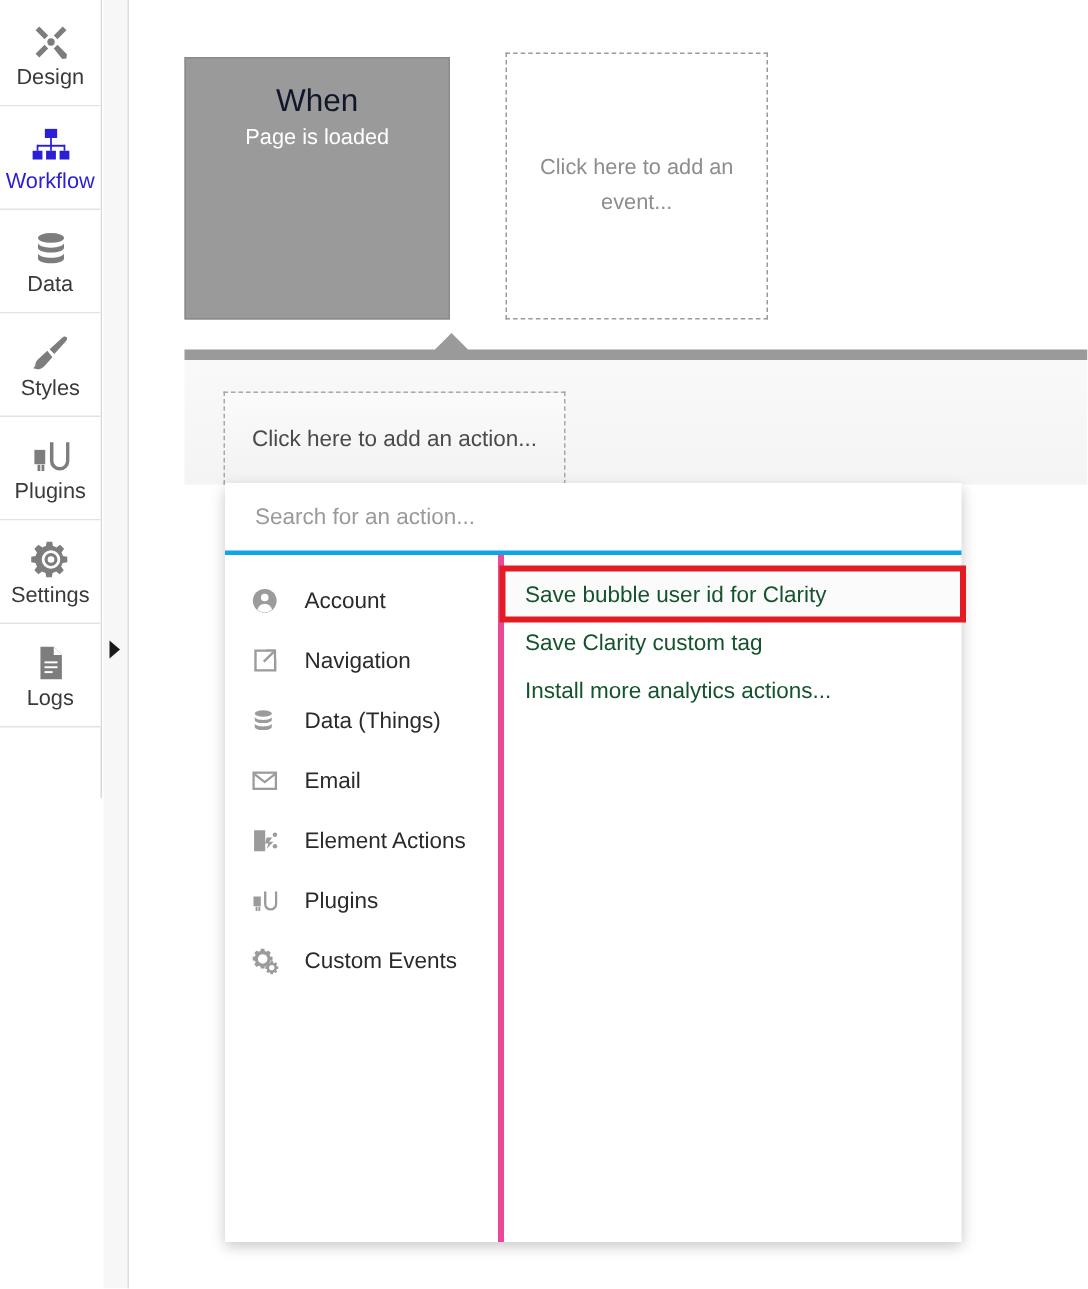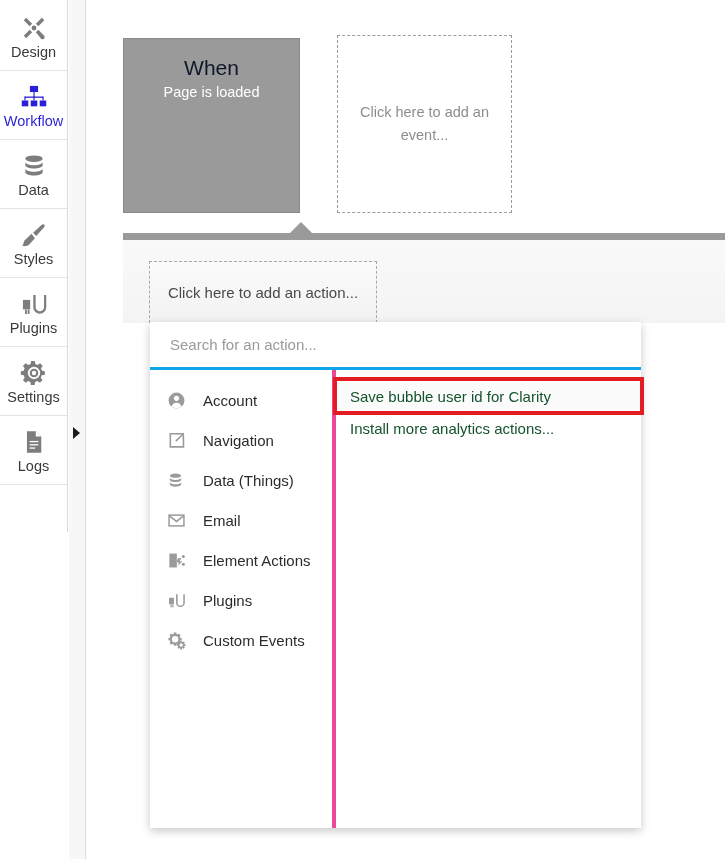--- a/index.html
+++ b/index.html
@@ -470,17 +470,18 @@
             <path d="M23.4 18.8v-2l-1.3-.2a3.5 3.5 0 0 0-.4-.9l.8-1.1-1.4-1.4-1.1.8a3.5 3.5 0 0 0-.9-.4l-.2-1.3h-2l-.2 1.3a3.5 3.5 0 0 0-.9.4l-1.1-.8-1.4 1.4.8 1.1a3.5 3.5 0 0 0-.4.9l-1.3.2v2l1.3.2c.1.3.2.6.4.9l-.8 1.1 1.4 1.4 1.1-.8c.3.2.6.3.9.4l.2 1.3h2l.2-1.3c.3-.1.6-.2.9-.4l1.1.8 1.4-1.4-.8-1.1c.2-.3.3-.6.4-.9zM17.9 20a2.2 2.2 0 1 1 0-4.4 2.2 2.2 0 0 1 0 4.4z"></path>
           </svg>
         </span>
         <span class="cat-label">Custom Events</span>
       </div>
 
     </div>
 
     <div id="picker-actions">
       <div class="act-item highlighted">Save bubble user id for Clarity</div>
+      <div class="act-item">Save Clarity custom tag</div>
       <div class="act-item">Install more analytics actions...</div>
     </div>
 
   </div>
 </div>
 
 </body></html>

